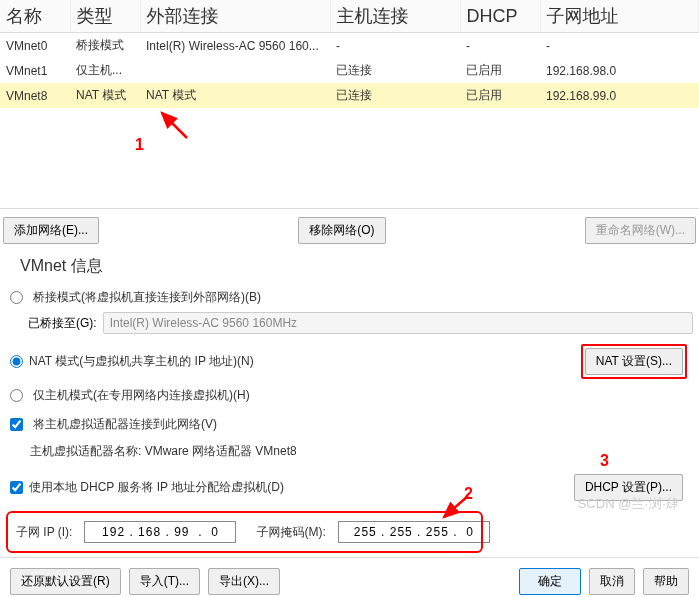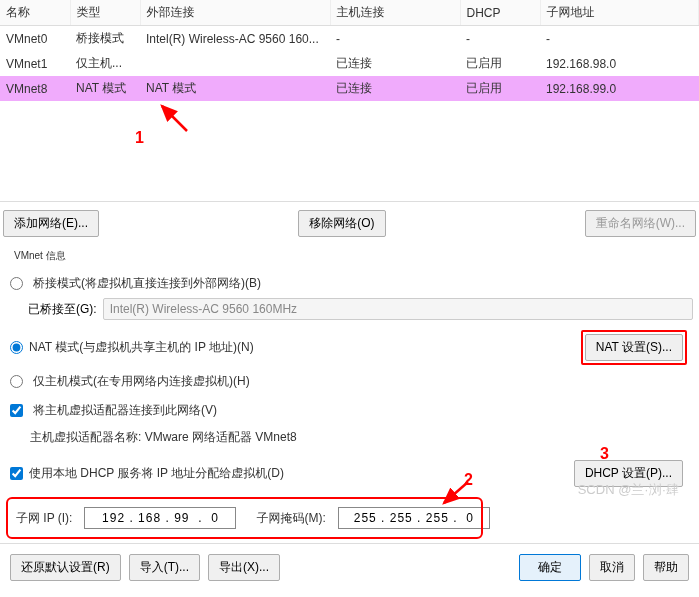--- a/index.html
+++ b/index.html
@@ -1,42 +1,42 @@
 <!DOCTYPE html>
 <html><head>
   <meta charset="utf-8">
   <style>
     * { box-sizing: border-box; margin: 0; padding: 0; }
     body { font-family: "Microsoft YaHei", "Segoe UI", sans-serif; font-size: 12px; color: #333; background: #fff; width: 699px; }
     
     
     .table { width: 100%; border-collapse: collapse; }
-    .table th { text-align: left; font-weight: normal; padding: 4px 6px; border-bottom: 1px solid #ddd; border-right: 1px solid #eee; background: #fafafa; font-size: 12px; }
+    .table th { text-align: left; font-weight: normal; padding: 4px 6px; border-bottom: 1px solid #ddd; border-right: 1px solid #eee; background: #fafafa; font-size: 18px; }
     .table td { padding: 4px 6px; font-size: 12px; }
-    .table tr.selected td { background: #f0abfc; }
+    .table tr.selected td { background: #fef9c3; }
     .th-name { width: 70px; }
     .th-type { width: 70px; }
     .th-ext { width: 190px; }
     .th-host { width: 130px; }
     .th-dhcp { width: 80px; }
     
     
     .annotations { position: relative; height: 100px; }
     .anno-1 { position: absolute; left: 135px; top: 28px; color: #ff0000; font-size: 16px; font-weight: bold; }
     .arrow-1 { position: absolute; left: 152px; top: 0px; }
     
     hr.divider { border: none; border-top: 1px solid #ddd; margin: 0; }
     
     
     .btnbar { display: flex; justify-content: space-between; gap: 0; padding: 8px 3px; }
     .btn { background: #f0f0f0; border: 1px solid #adadad; padding: 4px 10px; font-size: 12px; cursor: pointer; border-radius: 2px; }
     .btn:disabled, .btn.disabled { color: #999; cursor: default; }
     
     
-    .section-title { padding: 4px 14px 6px; font-size: 10px; }
+    .section-title { padding: 4px 20px 6px; font-size: 16px; }
     .radio-row { display: flex; align-items: center; padding: 6px 10px; gap: 6px; }
     .radio-row input[type="radio"], .radio-row input[type="checkbox"] { margin-right: 4px; }
     .indent { padding-left: 28px; display: flex; align-items: center; gap: 6px; }
     .combo { flex: 1; padding: 3px 6px; border: 1px solid #ccc; background: #f5f5f5; color: #888; border-radius: 2px; margin-right: 6px; }
     
     .nat-row { display: flex; align-items: center; justify-content: space-between; padding: 6px 10px; position: relative; }
     .nat-btn-wrap { position: relative; margin-right: 6px; }
     .red-box-3 { position: absolute; border: 2px solid #ff0000; border-radius: 2px; pointer-events: none; }
     .anno-3 { position: absolute; right: 90px; top: 200px; color: #ff0000; font-size: 16px; font-weight: bold; }
     

